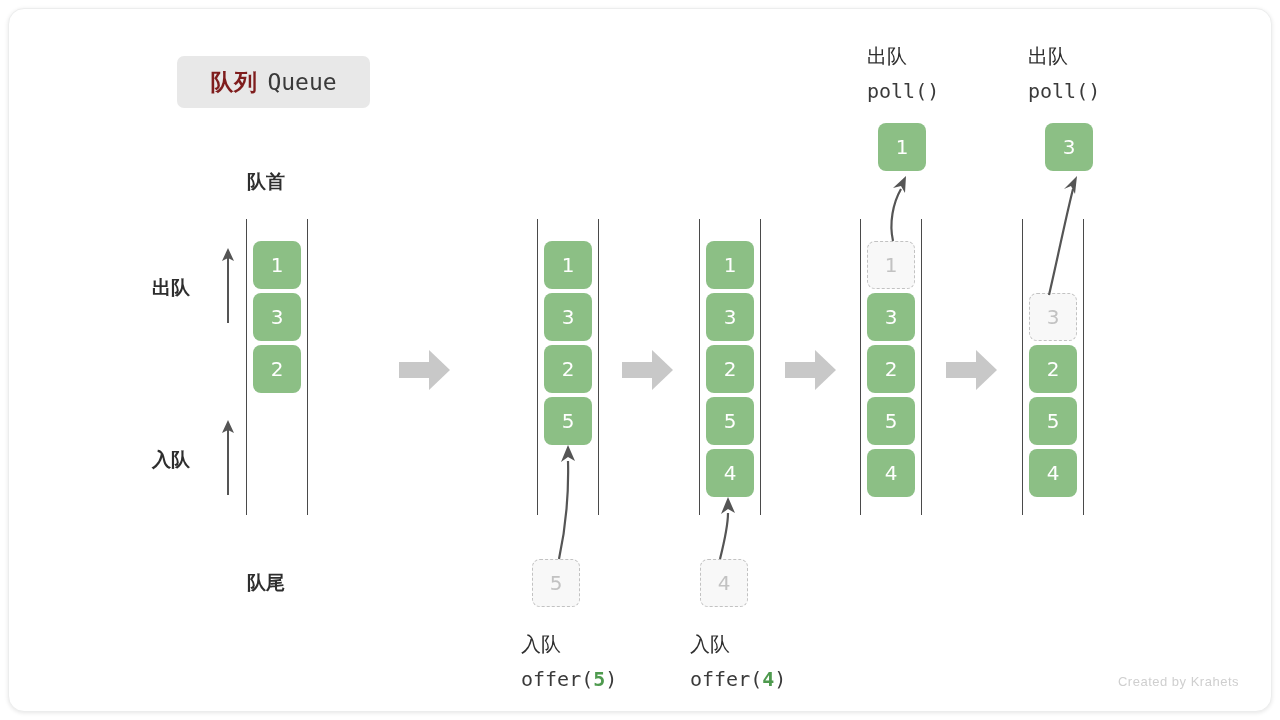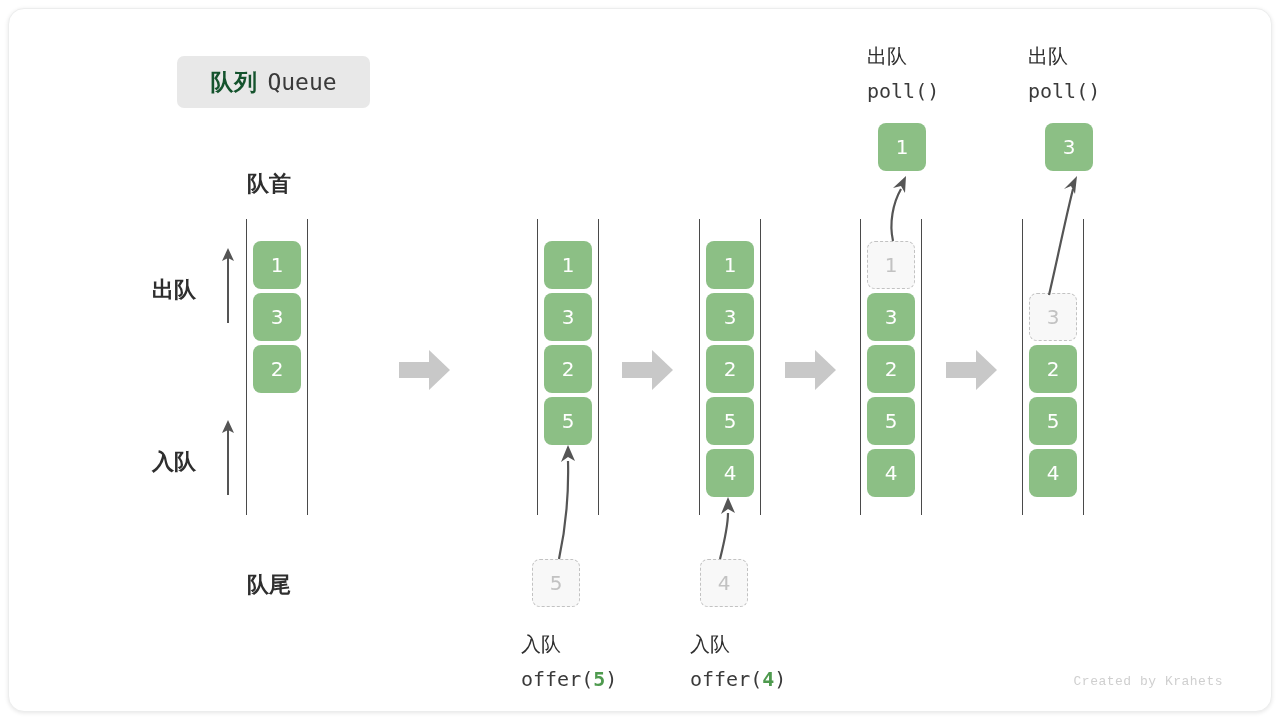--- a/index.html
+++ b/index.html
@@ -25,33 +25,33 @@
   .title-chip{
     position:absolute;
     left:168px;top:47px;
     width:193px;height:52px;
     background:#e8e8e8;
     border-radius:7px;
     display:flex;align-items:center;justify-content:center;
   }
   .title-cn{
     font-family:"DejaVu Sans","Liberation Sans",sans-serif;
-    font-weight:bold;font-size:23px;color:#14532d;
+    font-weight:bold;font-size:23px;color:#7f1d1d;
     letter-spacing:0.5px;
   }
   .title-en{
     font-family:"DejaVu Sans Mono","Liberation Mono",monospace;
     font-size:23px;color:#3a3a3a;margin-left:10px;
   }
 
   
   .lbl-cn-bold{
     position:absolute;
     font-family:"DejaVu Sans","Liberation Sans",sans-serif;
-    font-weight:bold;font-size:22px;color:#2e2e2e;
+    font-weight:bold;font-size:19px;color:#2e2e2e;
     white-space:nowrap;
   }
   .op-label{
     position:absolute;
     font-family:"DejaVu Sans Mono","Liberation Mono",monospace;
     font-size:20px;color:#3a3a3a;
     white-space:nowrap;
     line-height:35px;
     text-align:left;
   }
@@ -92,22 +92,22 @@
 
   
   .thin-arrow{ position:absolute; }
 
   
   .curve{ position:absolute; }
 
   
   .watermark{
     position:absolute;
-    right:48px;bottom:22px;
-    font-family:Liberation Mono, monospace;
+    right:32px;bottom:22px;
+    font-family:Liberation Sans, sans-serif;
     font-size:13px;color:#cfcfcf;
     letter-spacing:0.5px;
   }
 </style>
 </head>
 <body>
 
 <div class="card">
 
   <div class="title-chip">

